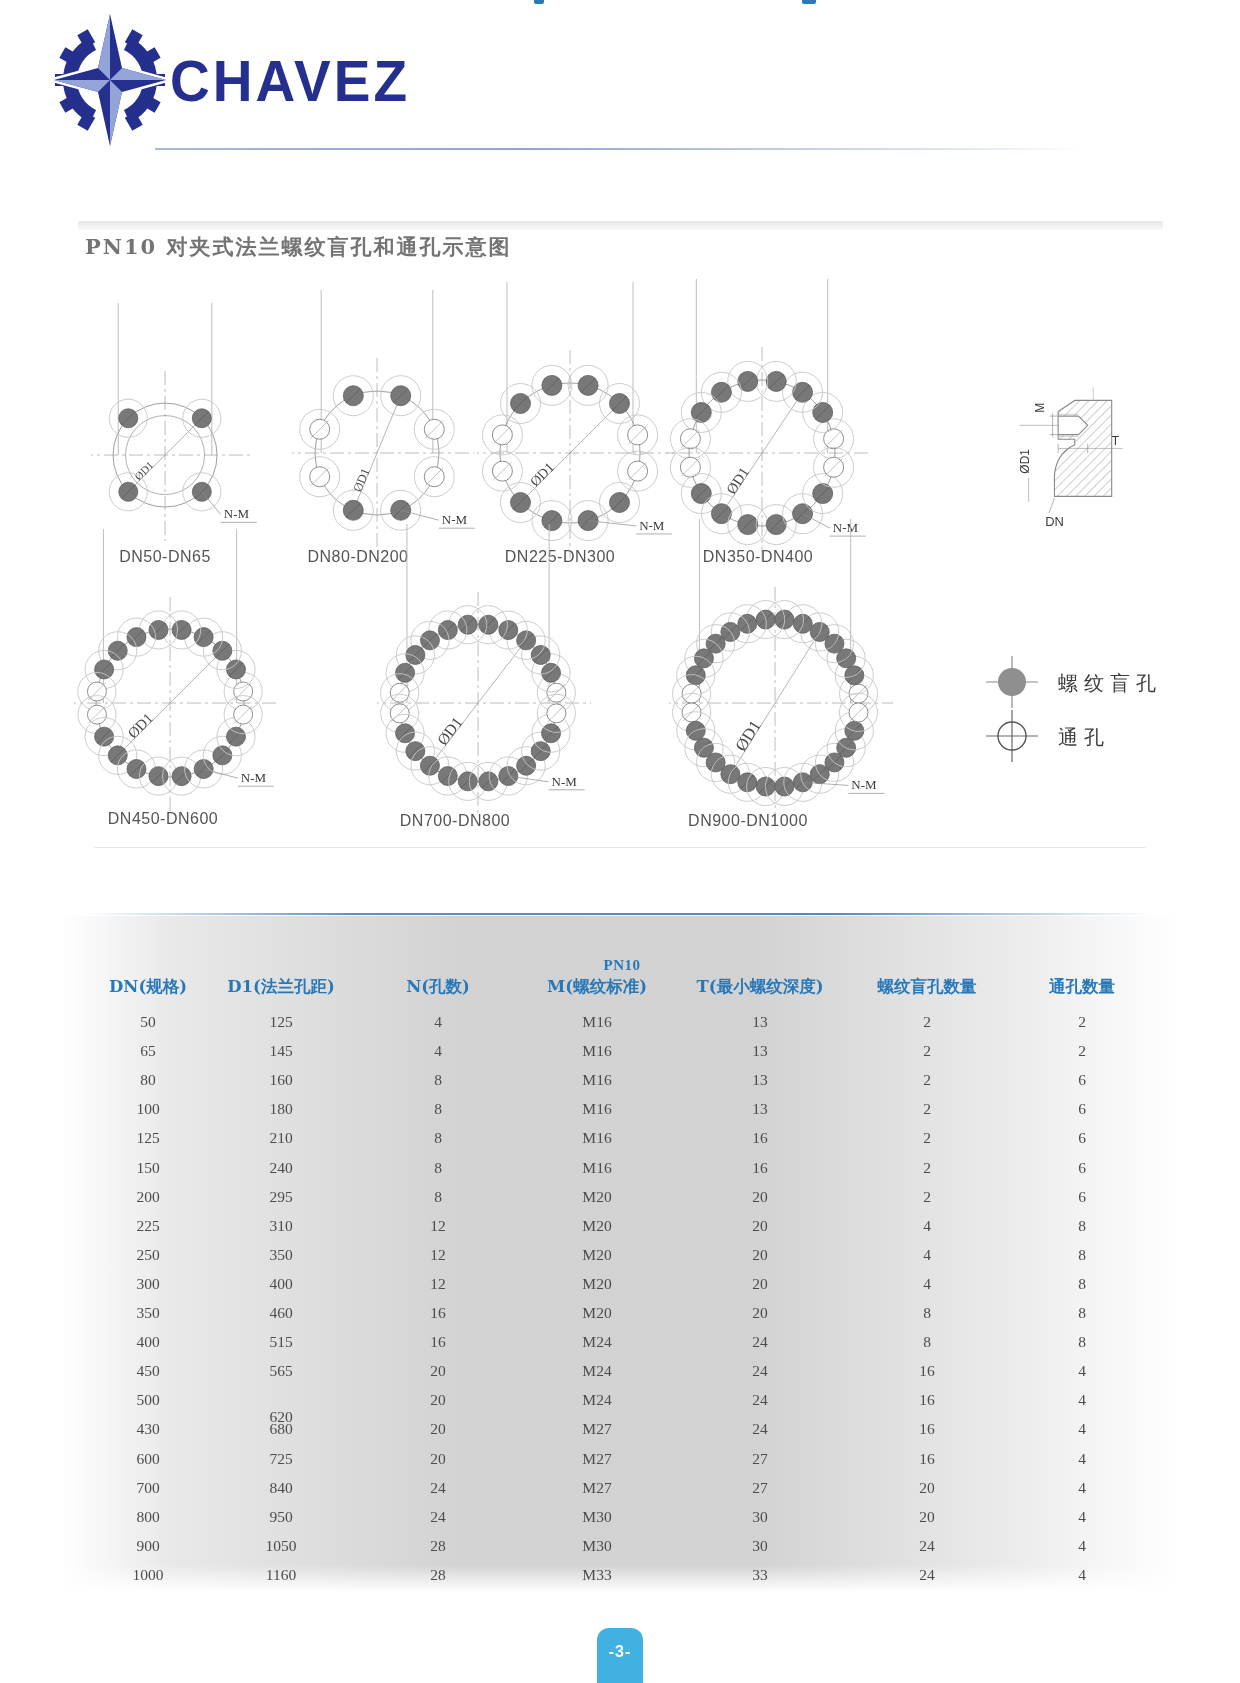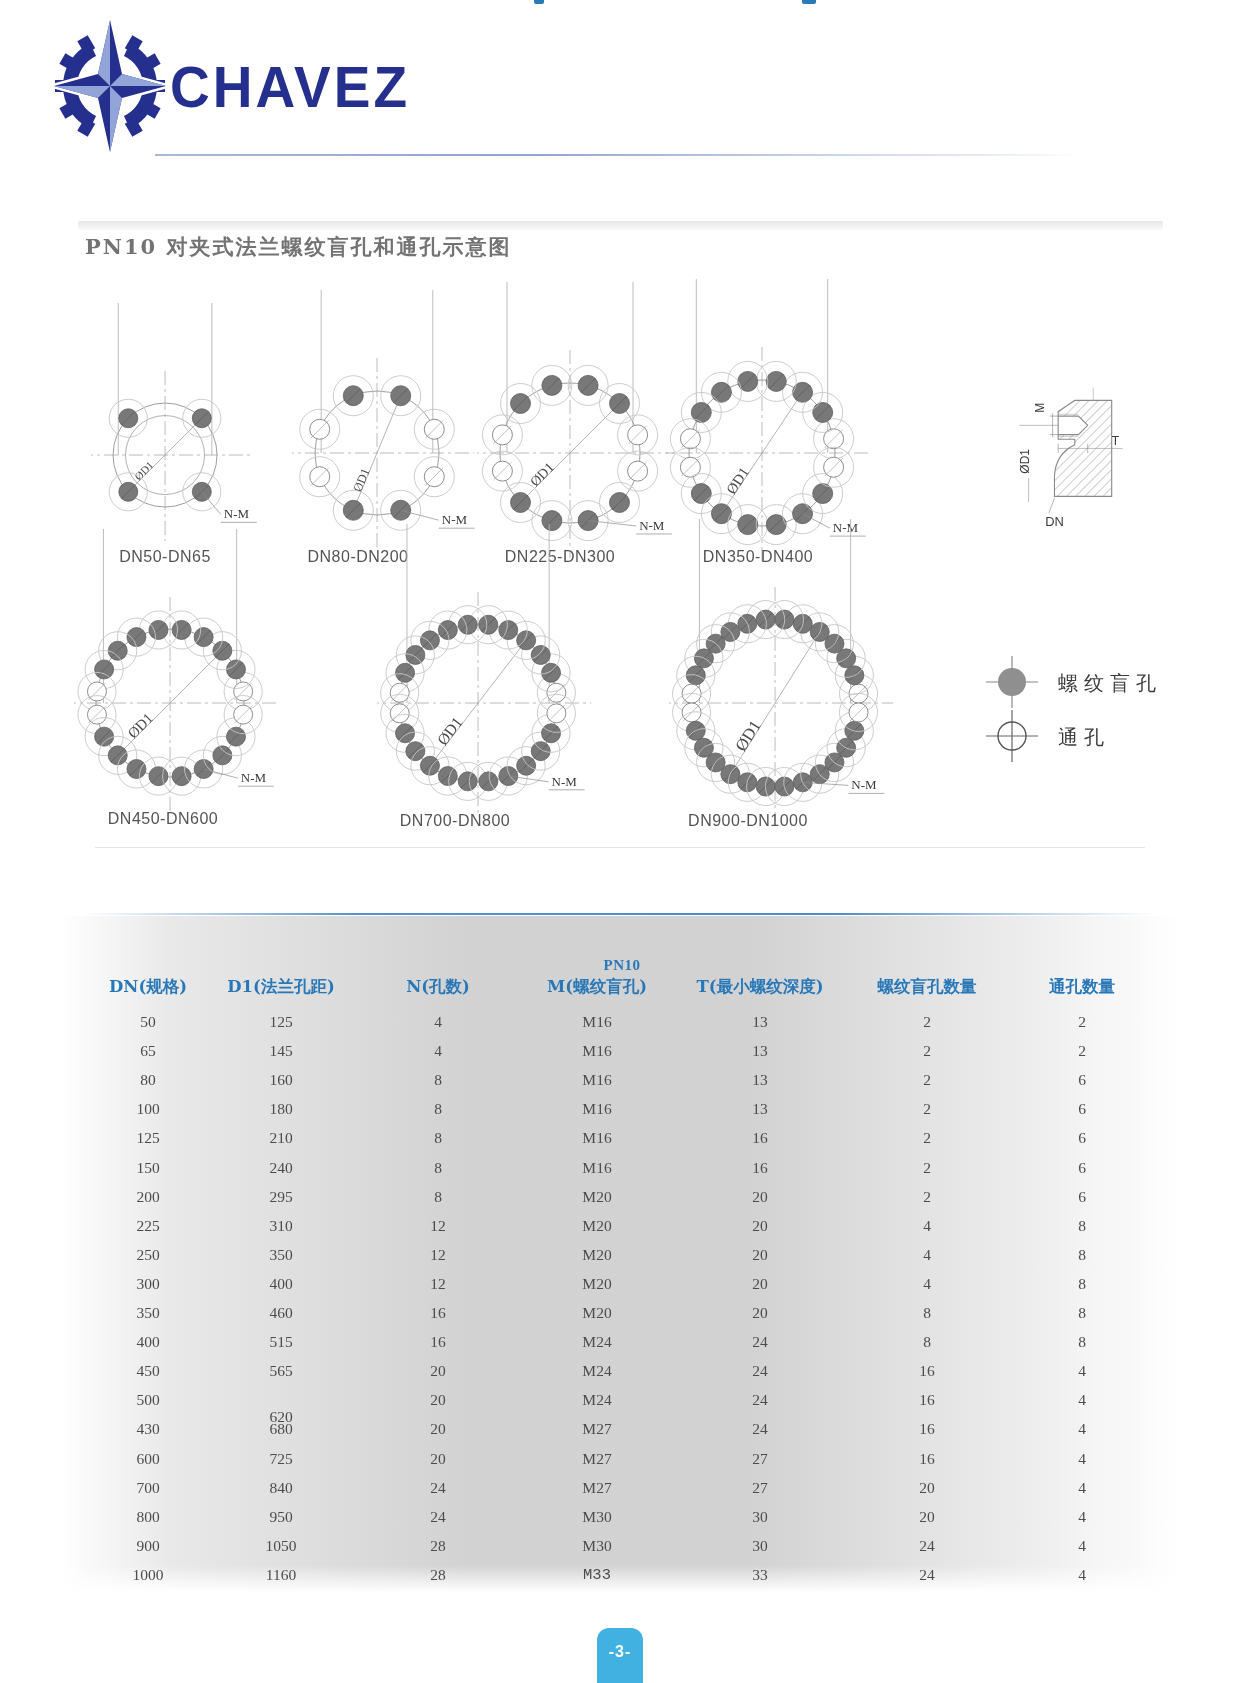--- a/index.html
+++ b/index.html
@@ -31,21 +31,21 @@
   .page-badge{background:#41b1e1;border-radius:12px 12px 0 0;color:#ffffff;font-weight:bold;
               font-size:16px;letter-spacing:1px;text-align:center;padding-top:15px;box-sizing:border-box;}
   svg{display:block;}
 </style>
 </head>
 <body>
 
 <div class="abs edge-mark" style="left:534px;top:0;width:10px;height:4px;"></div>
 <div class="abs edge-mark" style="left:802px;top:0;width:14px;height:4px;"></div>
 
-<div class="abs" style="left:0;top:6px;width:1044px;height:165px;">
+<div class="abs" style="left:0;top:0;width:1044px;height:165px;">
   <div class="abs" style="left:48px;top:14px;">
     <svg width="130" height="132" viewBox="0 0 130 132" id="logo-svg">
         <path d="M45.095269530372,102.252311481466 A40,40 0 0 1 45.09526953037202,29.747688518533998" fill="none" stroke="#252f8d" stroke-width="14"></path>
         <path d="M78.90473046962798,29.747688518534005 A40,40 0 0 1 78.90473046962799,102.252311481466" fill="none" stroke="#252f8d" stroke-width="14"></path>
         <line x1="42.00000000000001" y1="31.35898384862245" x2="34.500000000000014" y2="18.36860279185587" stroke="#252f8d" stroke-width="12"></line>
         <line x1="27.35898384862245" y1="46" x2="14.36860279185587" y2="38.5" stroke="#252f8d" stroke-width="12"></line>
         <line x1="22" y1="66" x2="7" y2="66" stroke="#252f8d" stroke-width="12"></line>
         <line x1="27.358983848622458" y1="86" x2="14.368602791855878" y2="93.5" stroke="#252f8d" stroke-width="12"></line>
         <line x1="41.999999999999986" y1="100.64101615137753" x2="34.49999999999997" y2="113.63139720814411" stroke="#252f8d" stroke-width="12"></line>
         <line x1="82" y1="100.64101615137754" x2="89.5" y2="113.63139720814412" stroke="#252f8d" stroke-width="12"></line>
@@ -561,21 +561,21 @@
 </div>
 
 <div class="abs divider" style="left:95px;top:847px;width:1050px;"></div>
 <div class="abs blue-rule" style="left:85px;top:913px;width:1070px;"></div>
 
 <div class="abs spec-table" id="spec-table" style="left:60px;top:916px;width:1120px;height:676px;">
   <div class="group-header" style="left:562px;top:49px;">PN10</div>
 <div class="col-header" style="left: 88px; top: 71px;">DN(规格)</div>
     <div class="col-header" style="left: 221px; top: 71px;">D1(法兰孔距)</div>
     <div class="col-header" style="left: 378px; top: 71px;">N(孔数)</div>
-    <div class="col-header" style="left: 537px; top: 71px;">M(螺纹盲孔)</div>
+    <div class="col-header" style="left: 537px; top: 71px;">M(螺纹标准)</div>
     <div class="col-header" style="left: 700px; top: 71px;">T(最小螺纹深度)</div>
     <div class="col-header" style="left: 867px; top: 71px;">螺纹盲孔数量</div>
     <div class="col-header" style="left: 1022px; top: 71px;">通孔数量</div>
     <div class="cell" style="left: 88px; top: 106px;">50</div>
     <div class="cell" style="left: 221px; top: 106px;">125</div>
     <div class="cell" style="left: 378px; top: 106px;">4</div>
     <div class="cell" style="left: 537px; top: 106px;">M16</div>
     <div class="cell" style="left: 700px; top: 106px;">13</div>
     <div class="cell" style="left: 867px; top: 106px;">2</div>
     <div class="cell" style="left: 1022px; top: 106px;">2</div>
@@ -701,19 +701,19 @@
     <div class="cell" style="left: 88px; top: 629.8px;">900</div>
     <div class="cell" style="left: 221px; top: 629.8px;">1050</div>
     <div class="cell" style="left: 378px; top: 629.8px;">28</div>
     <div class="cell" style="left: 537px; top: 629.8px;">M30</div>
     <div class="cell" style="left: 700px; top: 629.8px;">30</div>
     <div class="cell" style="left: 867px; top: 629.8px;">24</div>
     <div class="cell" style="left: 1022px; top: 629.8px;">4</div>
     <div class="cell" style="left: 88px; top: 658.9px;">1000</div>
     <div class="cell" style="left: 221px; top: 658.9px;">1160</div>
     <div class="cell" style="left: 378px; top: 658.9px;">28</div>
-    <div class="cell" style="left: 537px; top: 658.9px; font-family: Liberation Mono, monospace;">M33</div>
+    <div class="cell" style="left: 537px; top: 658.9px;">M33</div>
     <div class="cell" style="left: 700px; top: 658.9px;">33</div>
     <div class="cell" style="left: 867px; top: 658.9px;">24</div>
     <div class="cell" style="left: 1022px; top: 658.9px;">4</div>
   </div>
 
 <div class="abs page-badge" style="left:597px;top:1628px;width:46px;height:55px;">-3-</div>
 
 </body></html>

